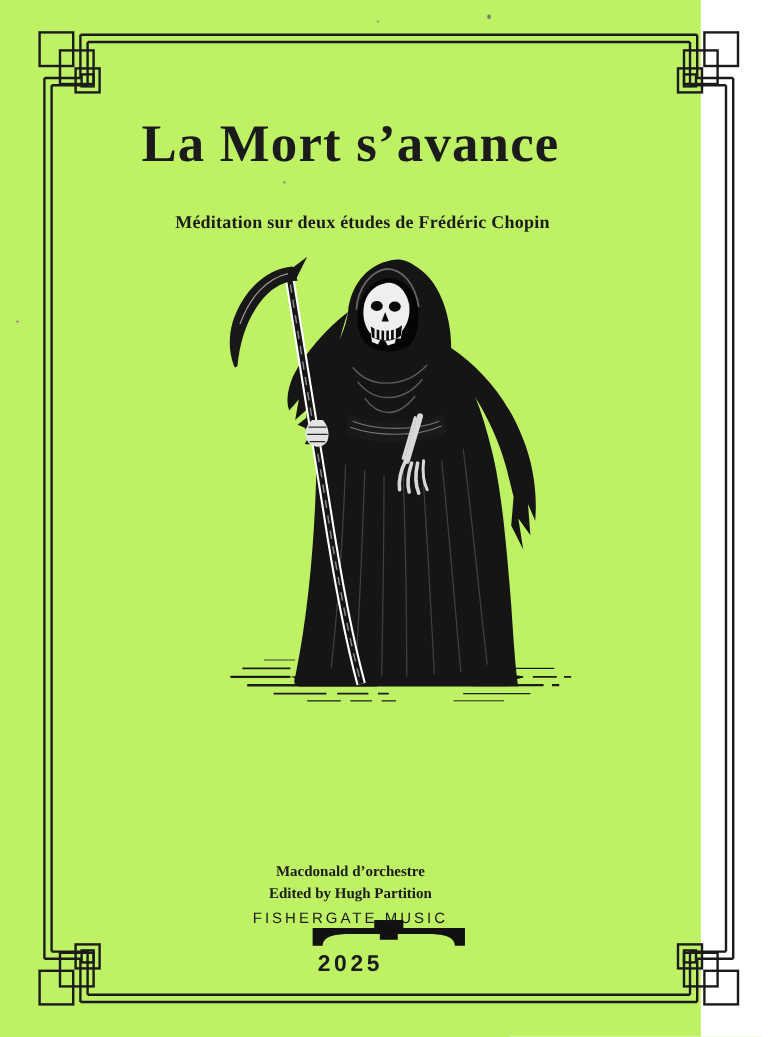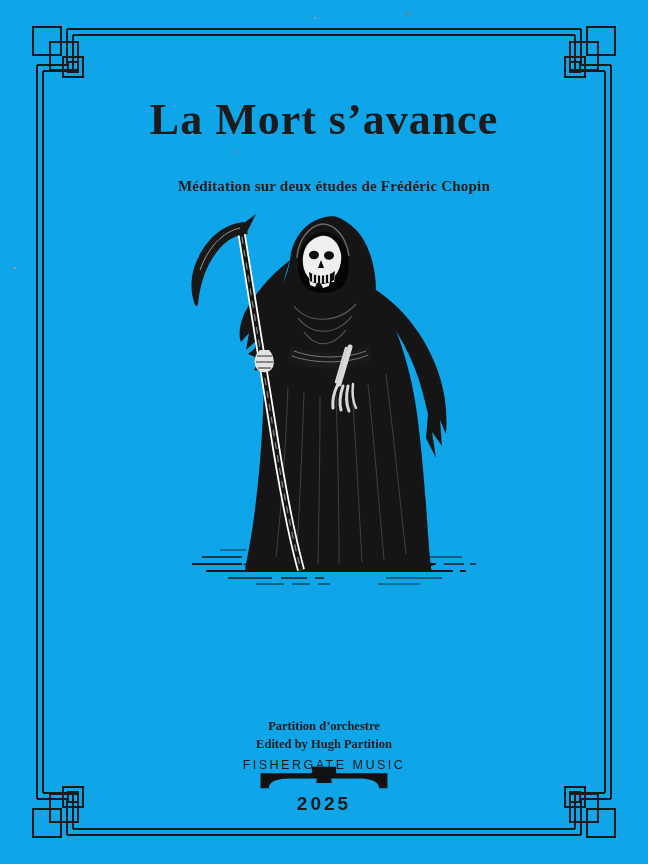--- a/index.html
+++ b/index.html
@@ -1,17 +1,17 @@
 <!DOCTYPE html>
 <html><head>
 <meta charset="utf-8">
 <style>
   html,body{margin:0;padding:0;}
   body{width:648px;height:864px;background:#ffffff;overflow:hidden;}
-  .page{position:relative;width:648px;height:864px;background:#0ea5e9;
+  .page{position:relative;width:584px;height:864px;background:#bef264;
         font-family:"Liberation Serif",serif;color:#1b1b1b;}
   svg{display:block;}
   .border-svg{position:absolute;left:0;top:0;}
   .txt{position:absolute;left:0;width:100%;text-align:center;color:#1b1b1b;
        font-family:"Liberation Serif",serif;font-weight:bold;white-space:nowrap;}
   .title{top:96px;font-size:44px;line-height:48px;letter-spacing:1px;}
   .subtitle{top:176px;font-size:15px;line-height:20px;letter-spacing:.2px;margin-left:10px;}
   .lyricist{top:605px;font-size:15px;line-height:20px;}
   .musiquede{top:635px;font-size:14px;line-height:19px;}
   .composer{top:662px;font-size:30px;line-height:40px;}
@@ -197,21 +197,21 @@
         <path d="M170,135 L159,172" stroke-width="5"></path>
         <path d="M166,136 L156,170" stroke-width="2.5"></path>
         <path d="M158,172 C154,180 152,188 153,196" stroke-width="3"></path>
         <path d="M163,174 C160,183 159,191 161,198" stroke-width="3"></path>
         <path d="M168,174 C166,183 166,192 169,199" stroke-width="3"></path>
         <path d="M173,172 C172,181 173,190 176,196" stroke-width="2.5"></path>
       </g>
     </svg>
   </div>
 
-  <div class="txt edition">Partition d’orchestre</div>
+  <div class="txt edition">Macdonald d’orchestre</div>
   <div class="txt editor">Edited by Hugh Partition</div>
 
   <div class="pub-block">
     <svg class="bridge" width="134" height="28" viewBox="0 0 140 30">
       <path fill="#111111" d="M2,27 V11 H57 V4 H83 V11 H138 V27 H129
         C129,18 116,16.5 105,16.5 H78 V21.5 H62 V16.5 H35 C24,16.5 11,18 11,27 Z"></path>
     </svg>
     <div class="txt pubname">FISHERGATE MUSIC</div>
     <div class="txt pubyear">2025</div>
   </div>

